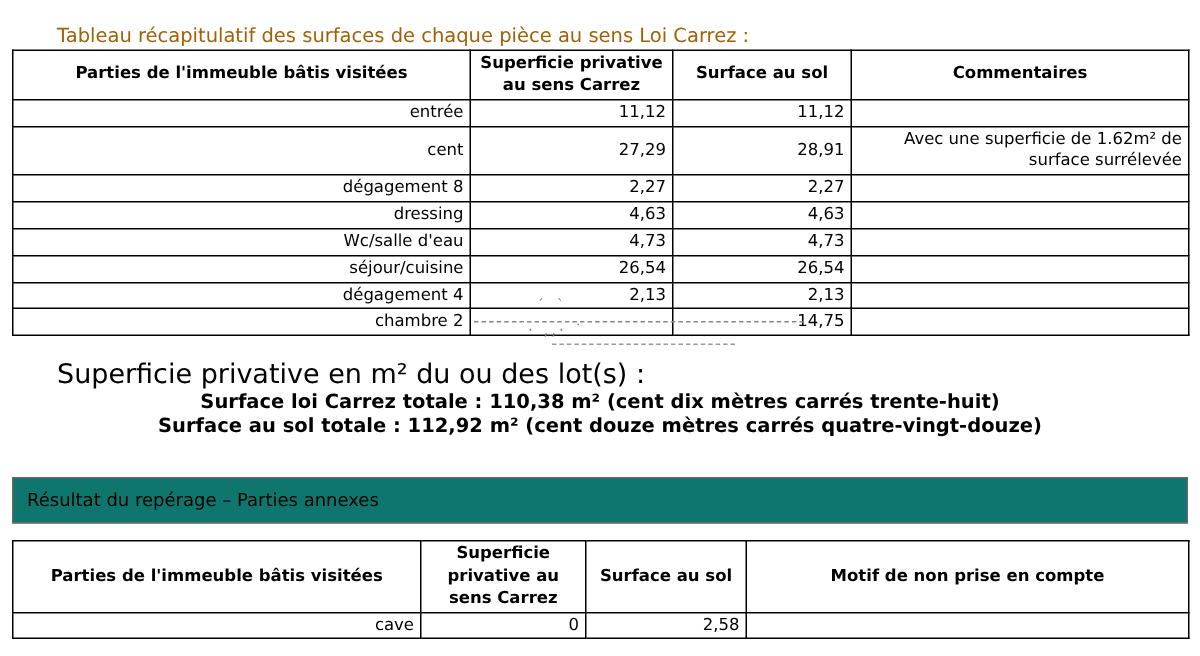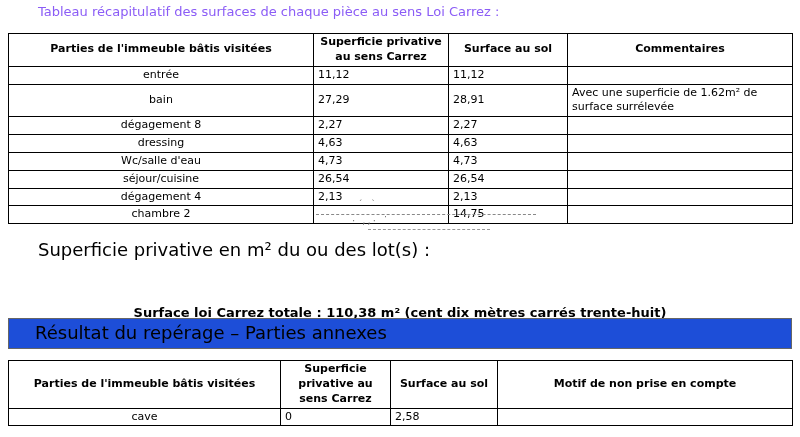--- a/index.html
+++ b/index.html
@@ -6,60 +6,59 @@
   html,body { background:#ffffff; }
   .page {
     position:relative;
     width:800px; height:437px;
     background:#ffffff;
     font-family:"DejaVu Sans", "Liberation Sans", sans-serif;
     color:#000;
     overflow:hidden;
   }
   .doc-title {
-    position:absolute; left:38px; top:4px;
-    font-size:13px; color:#8b5cf6; white-space:nowrap;
+    position:absolute; left:38px; top:17px;
+    font-size:13px; color:#a16207; white-space:nowrap;
   }
   table {
     border-collapse:collapse; table-layout:fixed;
     background:#fff;
   }
   .t1 { position:absolute; left:8px; top:33px; width:784px; }
   .t2 { position:absolute; left:8px; top:360px; width:784px; }
   th, td {
     border:1px solid #000;
     font-size:11px;
     padding:1px 4px;
     vertical-align:middle;
     overflow:hidden;
     line-height:1.35;
   }
   th { font-weight:bold; text-align:center; }
   .t1 th { height:28px; }
   .t2 th { height:32px; }
-  td { text-align:center; height:17px; }
-  td.c { text-align:left; }
+  td { text-align:right; height:17px; }
+  td.c { text-align:right; }
   .lots-label {
     position:absolute; left:38px; top:239px;
     font-size:18px; white-space:nowrap;
   }
   .totals {
     position:absolute; left:0; top:261px; width:800px;
     text-align:center; font-weight:bold; font-size:13px;
     line-height:16px;
-    margin-top:44px;
   }
   .section-bar {
     position:absolute; left:8px; top:318px;
     width:784px; height:31px;
-    background:#1d4ed8;
+    background:#0f766e;
     border:1px solid #666;
-    font-size:18px;
+    font-size:12px;
     line-height:28px;
-    padding-left:26px;
+    padding-left:9px;
     white-space:nowrap;
   }
   
   .smudge {
     position:absolute; left:316px; top:200px;
     width:222px; height:36px;
     pointer-events:none;
   }
   .smudge .marks-top {
     position:absolute; left:42px; top:-1px;
@@ -101,21 +100,21 @@
       </tr>
     </thead>
     <tbody id="t1-body">
         <tr>
           <td>entrée</td>
           <td class="c">11,12</td>
           <td class="c">11,12</td>
           <td class="c"></td>
         </tr>
         <tr>
-          <td>bain</td>
+          <td>cent</td>
           <td class="c">27,29</td>
           <td class="c">28,91</td>
           <td class="c">Avec une superficie de 1.62m² de surface surrélevée</td>
         </tr>
         <tr>
           <td>dégagement 8</td>
           <td class="c">2,27</td>
           <td class="c">2,27</td>
           <td class="c"></td>
         </tr>
@@ -156,20 +155,21 @@
     <span class="marks-top">´ `</span>
     <div class="dashline"></div>
     <span class="marks-bottom">· ,,· ˙</span>
     <div class="dashline2"></div>
   </div>
 
   <div class="lots-label">Superficie privative en m² du ou des lot(s) :</div>
 
   <div class="totals">
     <div>Surface loi Carrez totale : 110,38 m² (cent dix mètres carrés trente-huit)</div>
+    <div>Surface au sol totale : 112,92 m² (cent douze mètres carrés quatre-vingt-douze)</div>
   </div>
 
   <div class="section-bar">Résultat du repérage – Parties annexes</div>
 
   <table class="t2">
     <colgroup>
       <col style="width:272px">
         <col style="width:110px">
         <col style="width:107px">
         <col style="width:295px">

